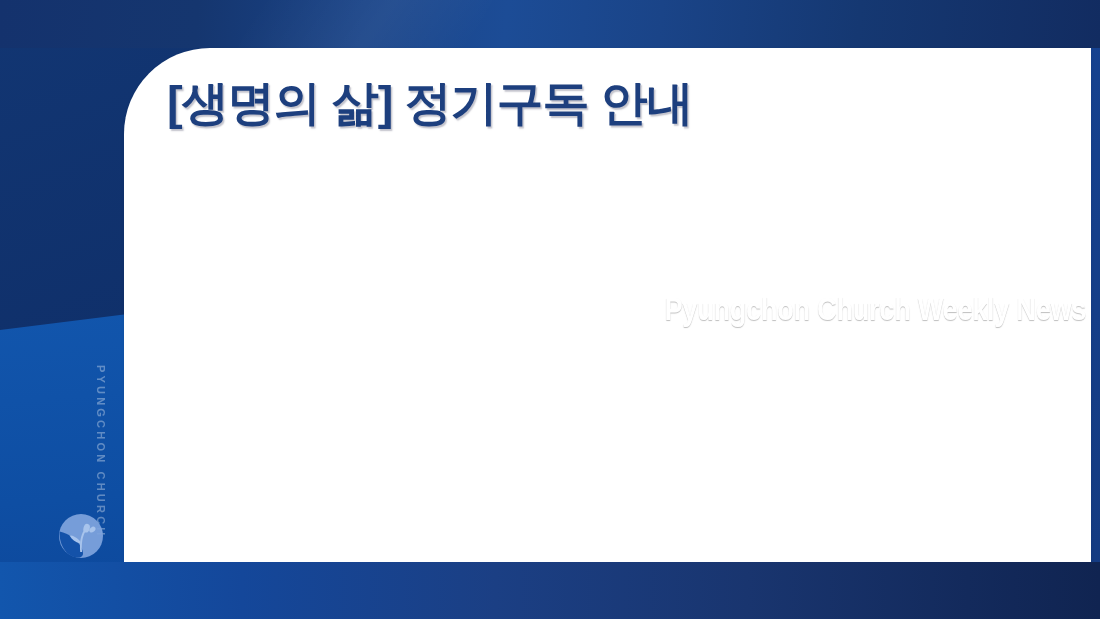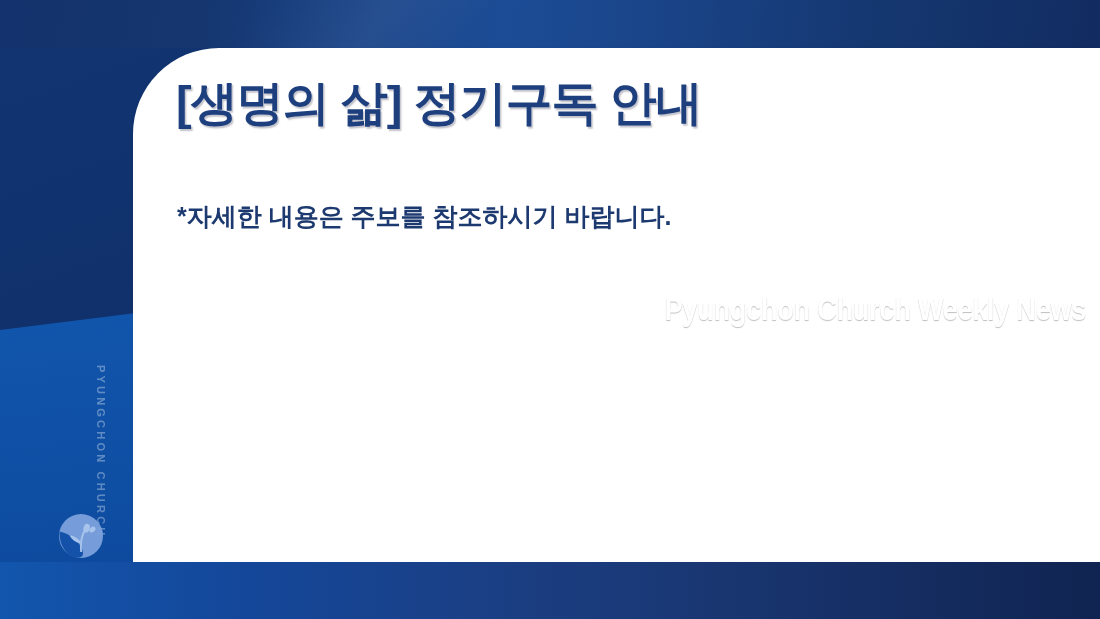--- a/index.html
+++ b/index.html
@@ -80,21 +80,21 @@
   }
   .topbar-title span {
     display: inline-block;
     transform: scaleX(0.82) translateY(-50%);
     transform-origin: right center;
   }
 
   
   .panel {
     position: absolute;
-    left: 133px;
+    left: 124px;
     top: 48px;
     width: 967px;
     height: 514px;
     background: #ffffff;
     border-top-left-radius: 86px;
     box-shadow: 0 1px 3px rgba(0,0,0,0.10);
   }
 
   .panel-title {
     position: absolute;
@@ -203,20 +203,19 @@
         <ellipse cx="35.4" cy="17.6" rx="2.4" ry="3.4" transform="rotate(52 35.4 17.6)"></ellipse>
         <path d="M23.4 29.5 C19.4 25.2 16.4 23.6 12.4 23.2 C14.8 27.6 18.2 30.2 23.1 31.4 Z"></path>
       </g>
       <path d="M2.2 20.5 C11.5 22.8 19.4 28.6 23.6 37.6 C25.2 41 24.2 44.2 21.4 45.6 C11.4 43.9 3.4 34.1 2.2 20.5 Z" fill="#0f4ea6" opacity="0.0"></path>
     </svg>
   </div>
 
   <div class="panel">
     <div class="panel-title">[생명의 삶] 정기구독 안내</div>
     <div class="panel-body">
-      <div class="body-line spacer-top">*자세한 내용은 주보를 참조하시기 바랍니다.</div>
     </div>
   </div>
 
   <div class="bottombar"></div>
   <div class="bottombar-title">Pyungchon Church Weekly News</div>
 
 </div>
 
 </body></html>

